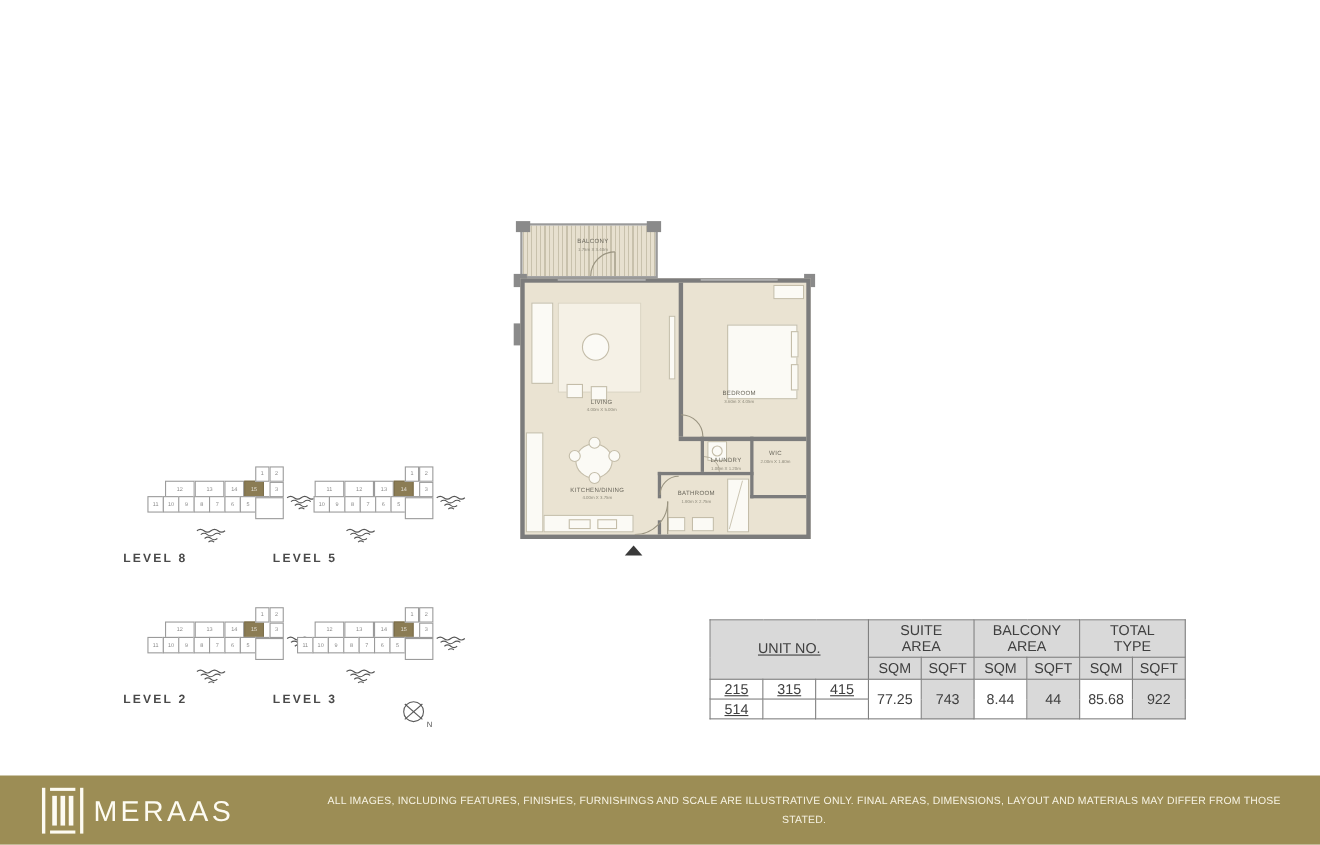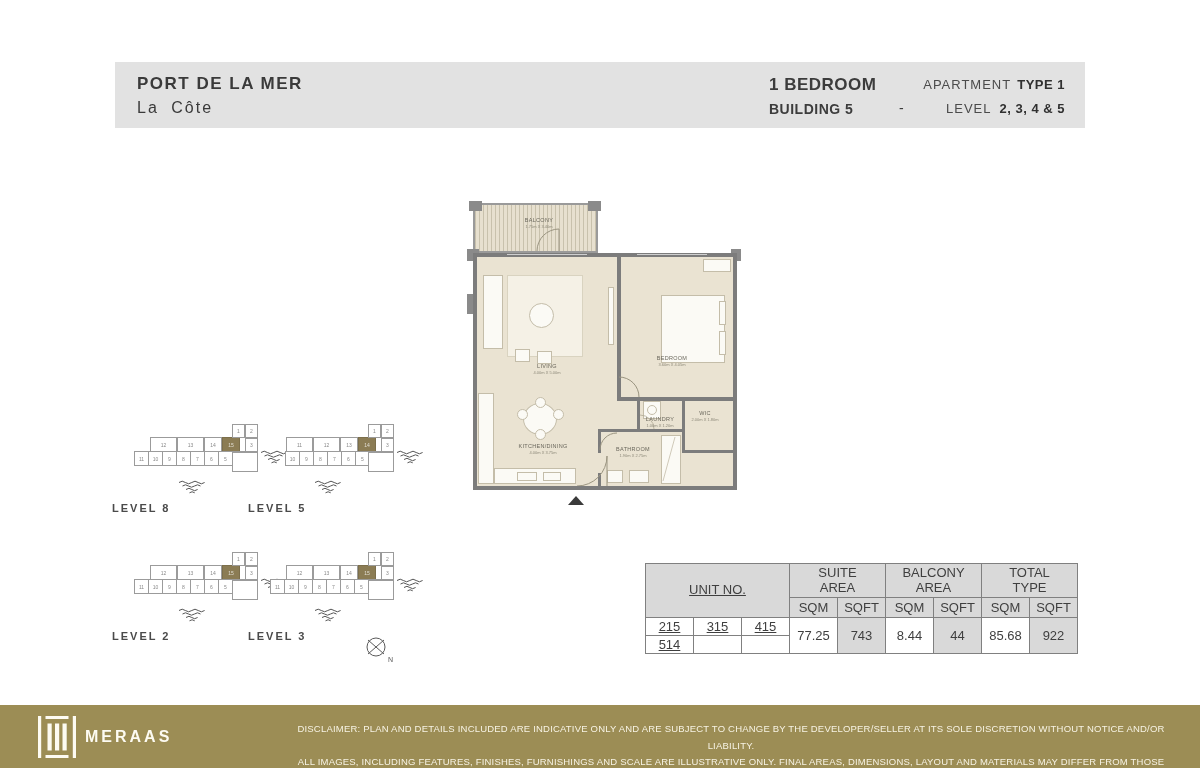--- a/index.html
+++ b/index.html
@@ -70,40 +70,29 @@
   #area-table .th{background:var(--tbl-head);white-space:pre-line;line-height:1.15;height:34px;}
   #area-table .sub{background:var(--tbl-head);height:20px;}
   #area-table .ucol{width:48px;text-decoration:underline;}
   #area-table .acol{width:48px;margin-top:20px;}
   #area-table .urow td{height:18px;}
   #area-table td.sqft{background:var(--tbl-head);}
 
   
   #footer{position:absolute;left:0;top:705px;width:1200px;height:63px;background:var(--footer-bg);}
   #logo{position:absolute;left:38px;top:11px;display:flex;align-items:center;gap:9px;}
-  #logo .brand{color:#fdfbf2;font-size:16px;font-weight:700;letter-spacing:3px;}
+  #logo .brand{color:#fdfbf2;font-size:26px;font-weight:400;letter-spacing:3px;}
   #disclaimer{position:absolute;left:290px;top:16px;width:882px;text-align:center;
     color:#f7f3e4;font-size:9.5px;line-height:1.75;letter-spacing:0.2px;}
 </style>
 </head>
 <body>
 
 <div id="page">
 
-  <div id="header">
-    <div class="title">PORT DE LA MER</div>
-    <div class="subtitle">La Côte</div>
-    <div class="h-right">
-      <span class="bed">1 BEDROOM</span>
-      <span class="apt"><span>APARTMENT</span><b>TYPE 1</b></span>
-      <span class="bld">BUILDING 5</span>
-      <span class="dash">-</span>
-      <span class="lvl"><span>LEVEL</span><b>2, 3, 4 &amp; 5</b></span>
-    </div>
-  </div>
 
   <div id="plan">
 
     <div class="balcony">
       <div class="room-label" style="left:34px;top:12px;width:60px;">
         <span class="nm">BALCONY</span>
         <span class="dm">1.75m X 3.40m</span>
       </div>
       <svg class="arcs" width="125" height="46">
         <path d="M84,24 A22,22 0 0 0 62,46" fill="none" stroke="#9a9480" stroke-width="1"></path>
@@ -400,18 +389,17 @@
           <rect x="7.5" y="39" width="23" height="3"></rect>
           <rect x="9.5" y="7.5" width="4.2" height="27"></rect>
           <rect x="17" y="7.5" width="4.2" height="27"></rect>
           <rect x="24.5" y="7.5" width="4.2" height="27"></rect>
           <rect x="34.8" y="0" width="3.2" height="42"></rect>
         </g>
       </svg>
       <span class="brand">MERAAS</span>
     </div>
     <div id="disclaimer">
-      <div>DISCLAIMER: PLAN AND DETAILS INCLUDED ARE INDICATIVE ONLY AND ARE SUBJECT TO CHANGE BY THE DEVELOPER/SELLER AT ITS SOLE DISCRETION WITHOUT NOTICE AND/OR LIABILITY.</div>
       <div>ALL IMAGES, INCLUDING FEATURES, FINISHES, FURNISHINGS AND SCALE ARE ILLUSTRATIVE ONLY. FINAL AREAS, DIMENSIONS, LAYOUT AND MATERIALS MAY DIFFER FROM THOSE STATED.</div>
     </div>
   </div>
 
 </div>
 
 </body></html>

